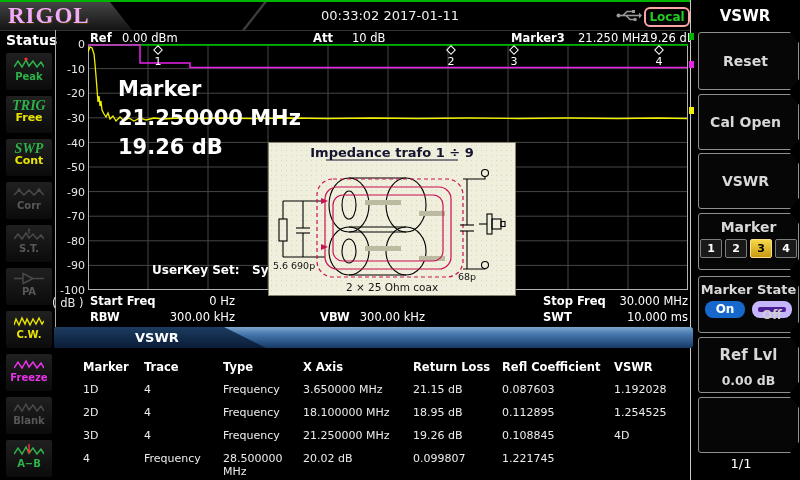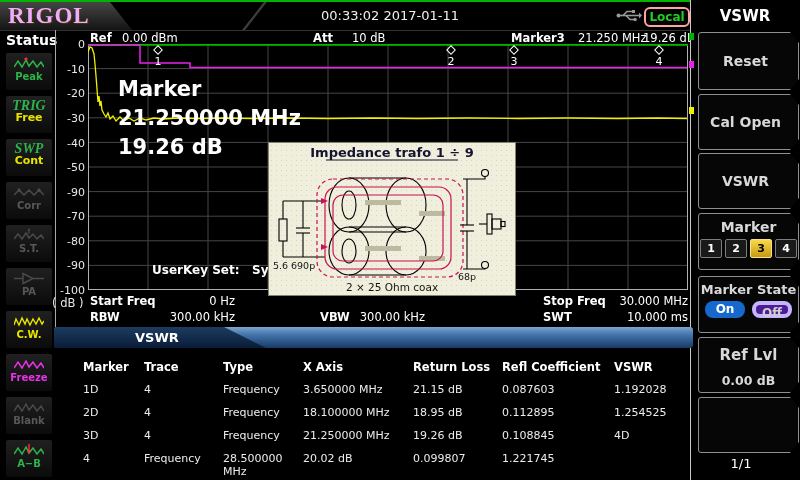--- a/index.html
+++ b/index.html
@@ -62,21 +62,21 @@
   .softkey{left:698px;width:99px;background:#060606;border:1px solid #8f8f8f;border-radius:3px;
      clip-path:polygon(0 0,calc(100% - 9px) 0,100% 11px,100% calc(100% - 11px),calc(100% - 9px) 100%,0 100%);
      color:#d8d8d8;font-size:14px;font-weight:bold;text-align:center;}
   .softkey .cen{position:absolute;left:0;right:6px;top:50%;transform:translateY(-50%);}
   .mk-num{width:20px;height:17px;background:#191919;border:1px solid #7d7d7d;border-radius:2px;
      color:#fff;font-size:11px;font-weight:bold;line-height:17px;text-align:center;display:inline-block;}
   .mk-num.active{background:linear-gradient(180deg,#f7d84a,#c89a10);color:#000;border-color:#f7e090;}
   .onoff{width:40px;height:17px;font-size:12px;font-weight:bold;line-height:17px;text-align:center;
      display:inline-block;border-radius:8px;}
   .onoff.on{background:#1668cc;color:#fff;}
-  .onoff.off{background:#4c1d95;border:4px solid #c4b5fd;color:#cfcfcf;box-sizing:border-box;}
+  .onoff.off{background:#4c1d95;border:6px solid #c4b5fd;color:#cfcfcf;box-sizing:border-box;}
 </style>
 </head>
 <body>
 
 <div id="screen">
 
   <div id="top-bar" class="abs">
     <div id="top-green-line" class="abs"></div>
     <div id="logo-plate" class="abs"></div>
     <div id="logo-streak" class="abs"></div>

